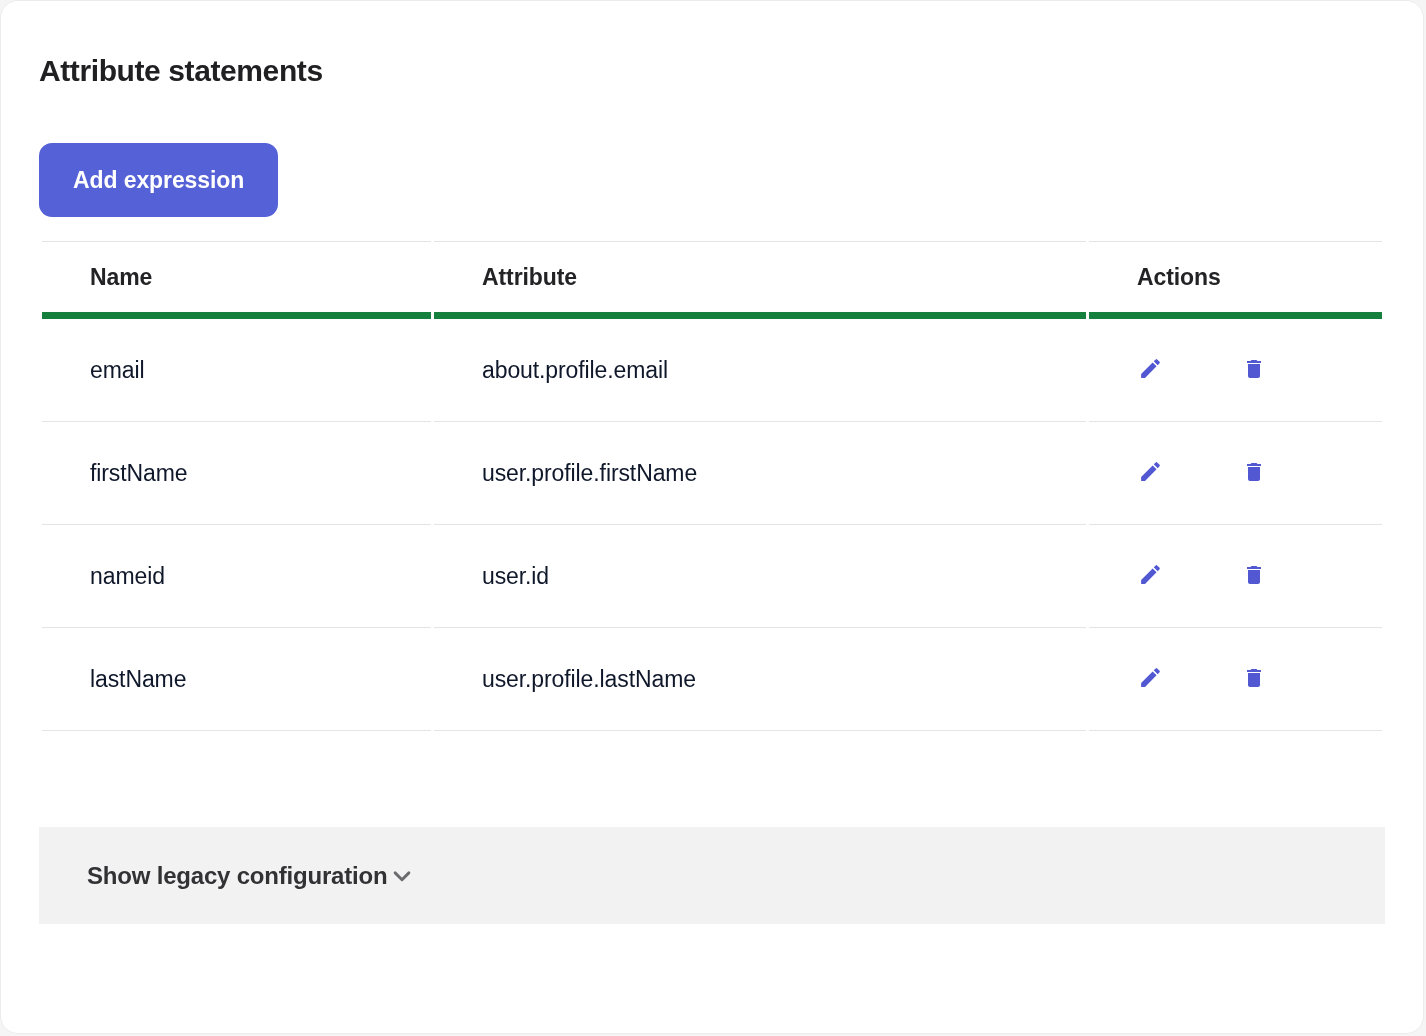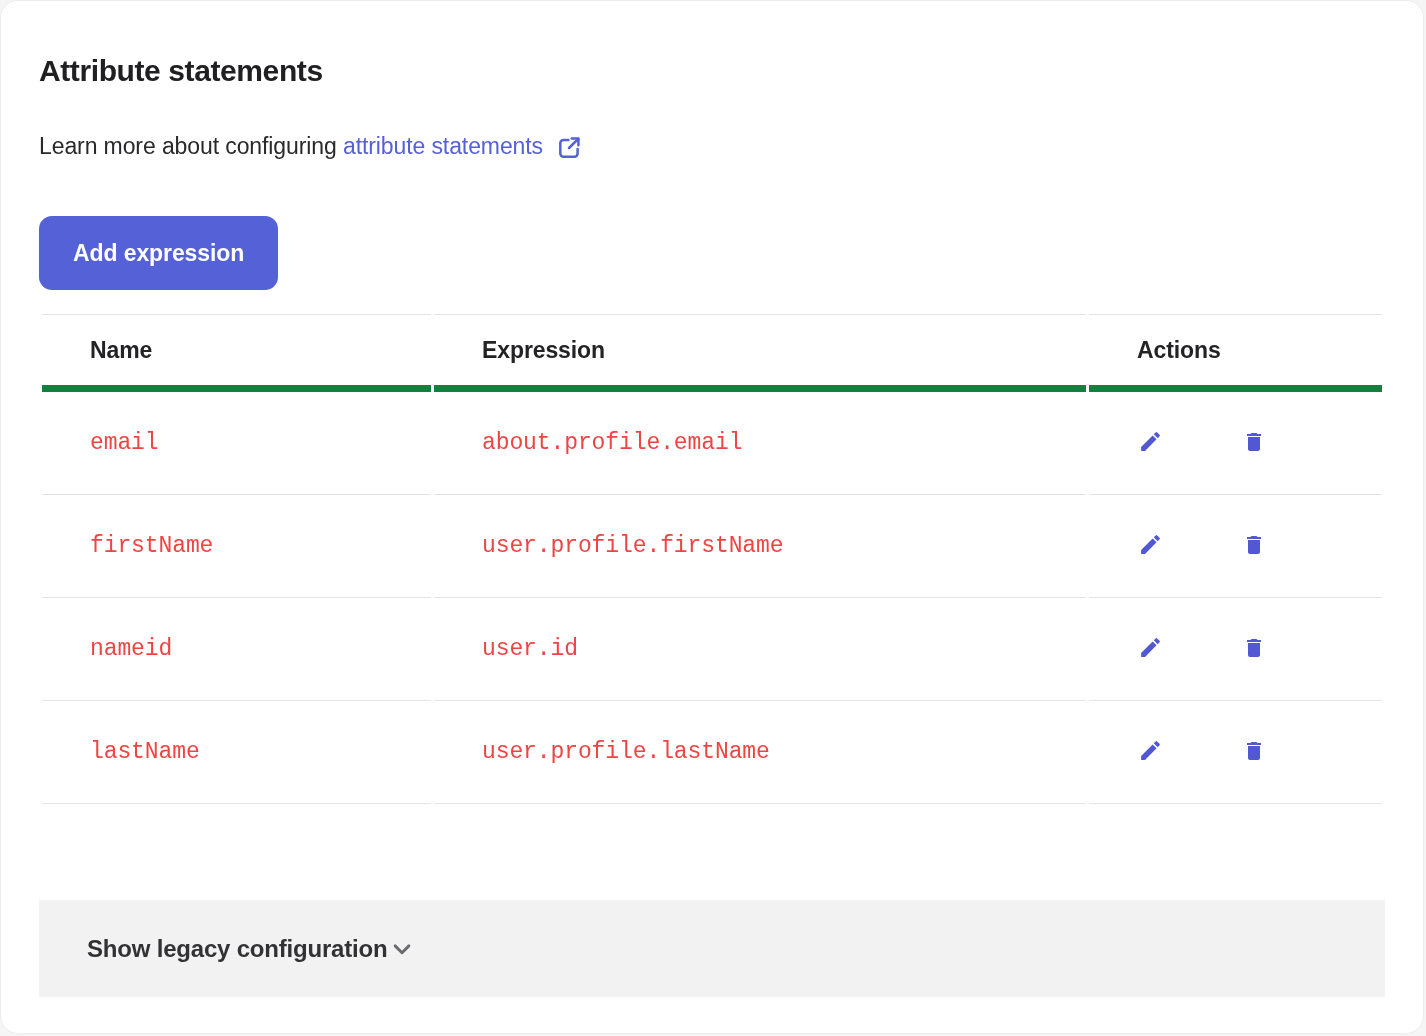--- a/index.html
+++ b/index.html
@@ -84,23 +84,22 @@
     font-weight: 600;
     color: #232326;
     border-top: 1px solid #e4e4e6;
     border-bottom: 7px solid #15803d;
   }
   table.attr-table td {
     height: 102px;
     vertical-align: middle;
     padding: 0 0 0 48px;
     font-weight: 400;
-    color: #ef4444;
+    color: #0f172a;
     border-bottom: 1px solid #e4e4e6;
-    font-family: Liberation Mono, monospace;
   }
   td.actions-cell {
     padding-left: 72px;
   }
   .actions-wrap {
     display: flex;
     align-items: center;
     gap: 78px;
   }
   button.icon-btn {
@@ -138,41 +137,33 @@
   }
 </style>
 </head>
 <body>
 
 <div class="card">
   <div class="content">
 
     <h1 class="page-title">Attribute statements</h1>
 
-    <p class="learn"><span>Learn more about configuring </span><a class="ext-link" href="#">
-          <span>attribute statements</span>
-          <span class="chev-ic"><svg width="29" height="29" viewBox="0 0 24 24" fill="none" stroke="currentColor" stroke-width="2.1" stroke-linecap="round" stroke-linejoin="round" style="color:#5561d6">
-              <path d="M18.7 13.2V17a2.6 2.6 0 0 1-2.6 2.6H7A2.6 2.6 0 0 1 4.4 17V8.4A2.6 2.6 0 0 1 7 5.8h4"></path>
-              <path d="M13.8 4.6h5.6v5.6"></path>
-              <path d="M19.2 4.8l-7.6 7.6"></path>
-            </svg></span>
-        </a></p>
 
     <button class="add-btn">Add expression</button>
 
     <table class="attr-table">
       <colgroup>
         <col style="width:389px">
         <col style="width:652px">
         <col>
       </colgroup>
       <thead>
         <tr>
           <th>Name</th>
-          <th>Expression</th>
+          <th>Attribute</th>
           <th>Actions</th>
         </tr>
       </thead>
       <tbody>
         <tr>
           <td>email</td>
           <td>about.profile.email</td>
           <td class="actions-cell">
             <div class="actions-wrap">
               <button class="icon-btn">

